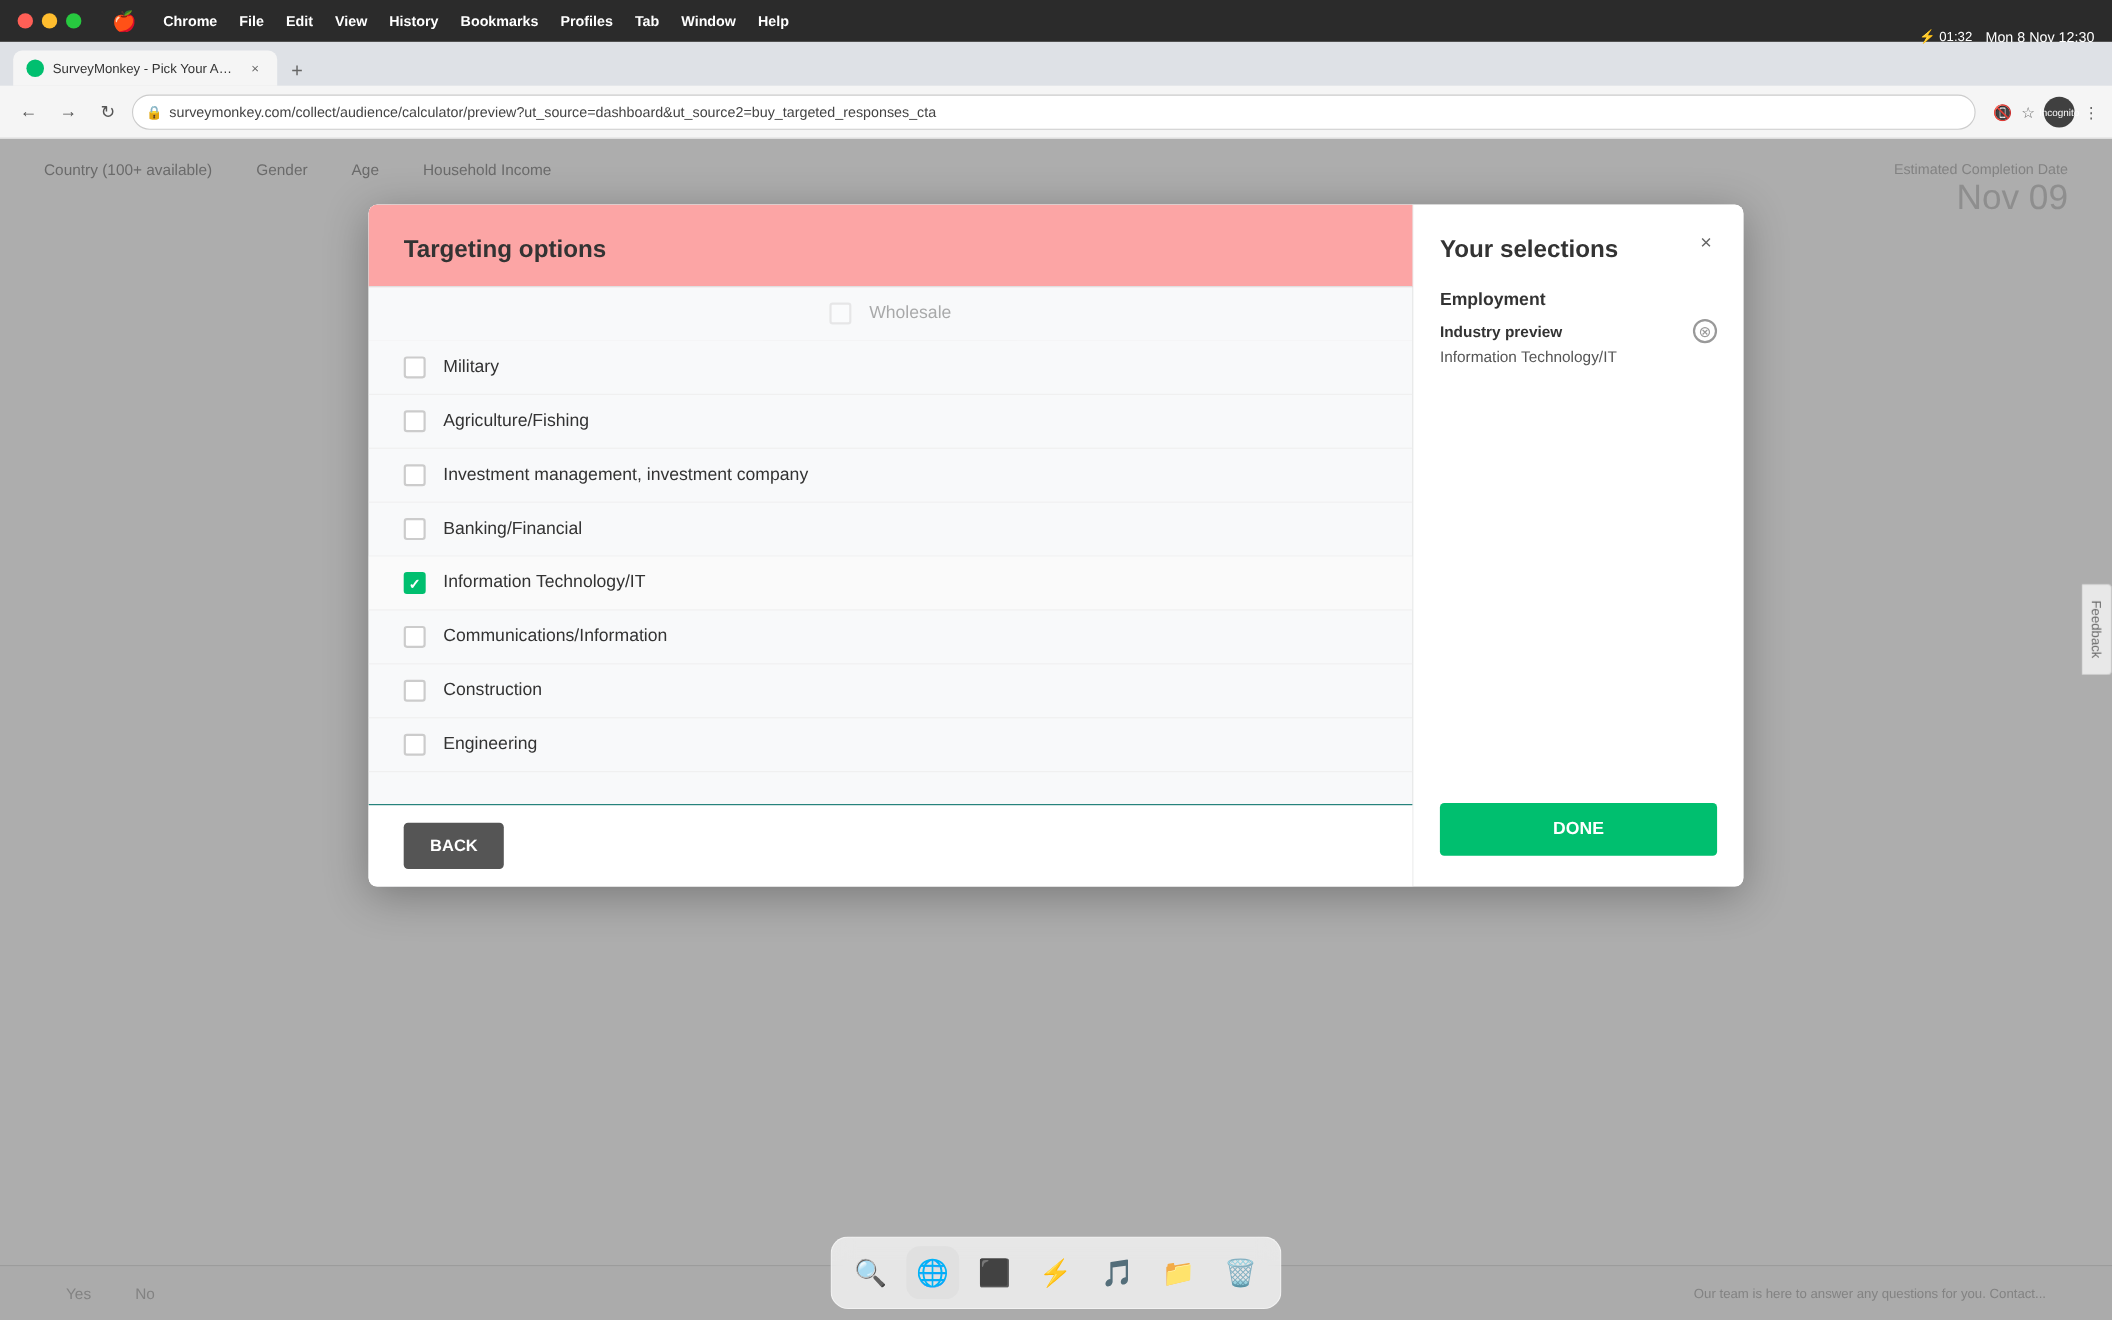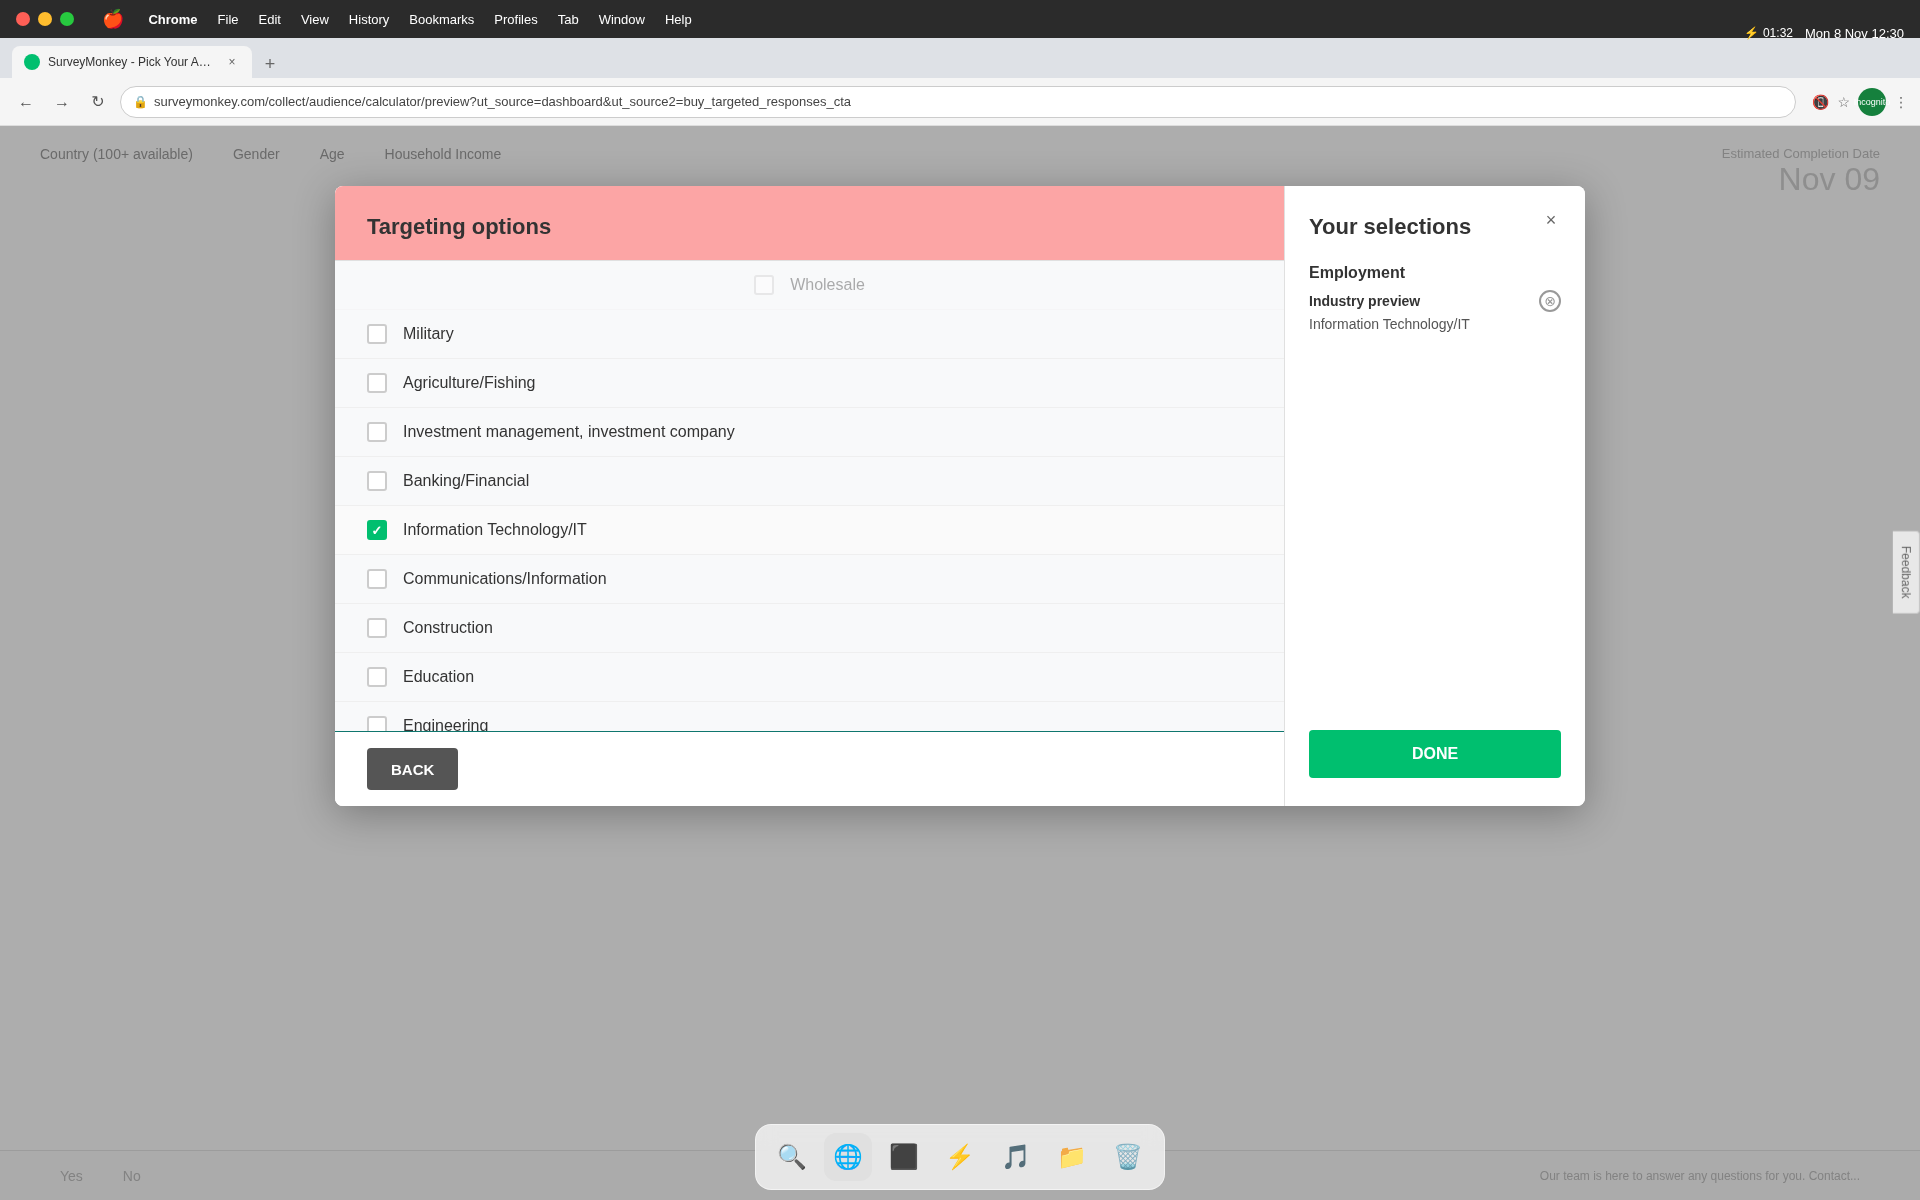--- a/index.html
+++ b/index.html
@@ -25,21 +25,21 @@
       z-index: 100;
     }
     .menubar-apple {
       font-size: 18px;
       color: white;
       margin-right: 4px;
     }
     .menubar-item {
       color: white;
       font-size: 13px;
-      font-weight: 400;
+      font-weight: 700;
     }
     .menubar-item.bold { font-weight: 700; }
     .menubar-right {
       margin-left: auto;
       display: flex;
       align-items: center;
       gap: 12px;
       margin-top: 28px;
     }
     .menubar-time {
@@ -515,21 +515,21 @@
     <div class="nav-btn">←</div>
     <div class="nav-btn">→</div>
     <div class="nav-btn">↻</div>
     <div class="address-bar-inner">
       <span class="lock-icon">🔒</span>
       <span class="url-text">surveymonkey.com/collect/audience/calculator/preview?ut_source=dashboard&amp;ut_source2=buy_targeted_responses_cta</span>
     </div>
     <div class="address-icons">
       <span class="addr-icon">📵</span>
       <span class="addr-icon">☆</span>
-      <div class="profile-btn" style="font-size:9px; width:28px; height:28px; border-radius:50%; background:#15803d; display:flex; align-items:center; justify-content:center; color:white;text-align:center;">Incognito</div>
+      <div class="profile-btn" style="font-size:9px; width:28px; height:28px; border-radius:50%; background:#404040; display:flex; align-items:center; justify-content:center; color:white;text-align:center;">Incognito</div>
       <span class="addr-icon">⋮</span>
     </div>
   </div>
 
   <div class="page-bg">
 
     <div class="bg-content">
       <div class="bg-header">
         <span class="bg-header-item">Country (100+ available)</span>
         <span class="bg-header-item">Gender</span>
@@ -585,24 +585,20 @@
             <div class="checkbox-item">
               <div class="checkbox"></div>
               <span class="checkbox-label">Communications/Information</span>
             </div>
 
             <div class="checkbox-item">
               <div class="checkbox"></div>
               <span class="checkbox-label">Construction</span>
             </div>
 
-            <div class="checkbox-item">
-              <div class="checkbox"></div>
-              <span class="checkbox-label">Education</span>
-            </div>
 
             <div class="checkbox-item">
               <div class="checkbox"></div>
               <span class="checkbox-label">Engineering</span>
             </div>
 
           </div>
 
           <div class="modal-footer">
             <button class="back-btn">BACK</button>

